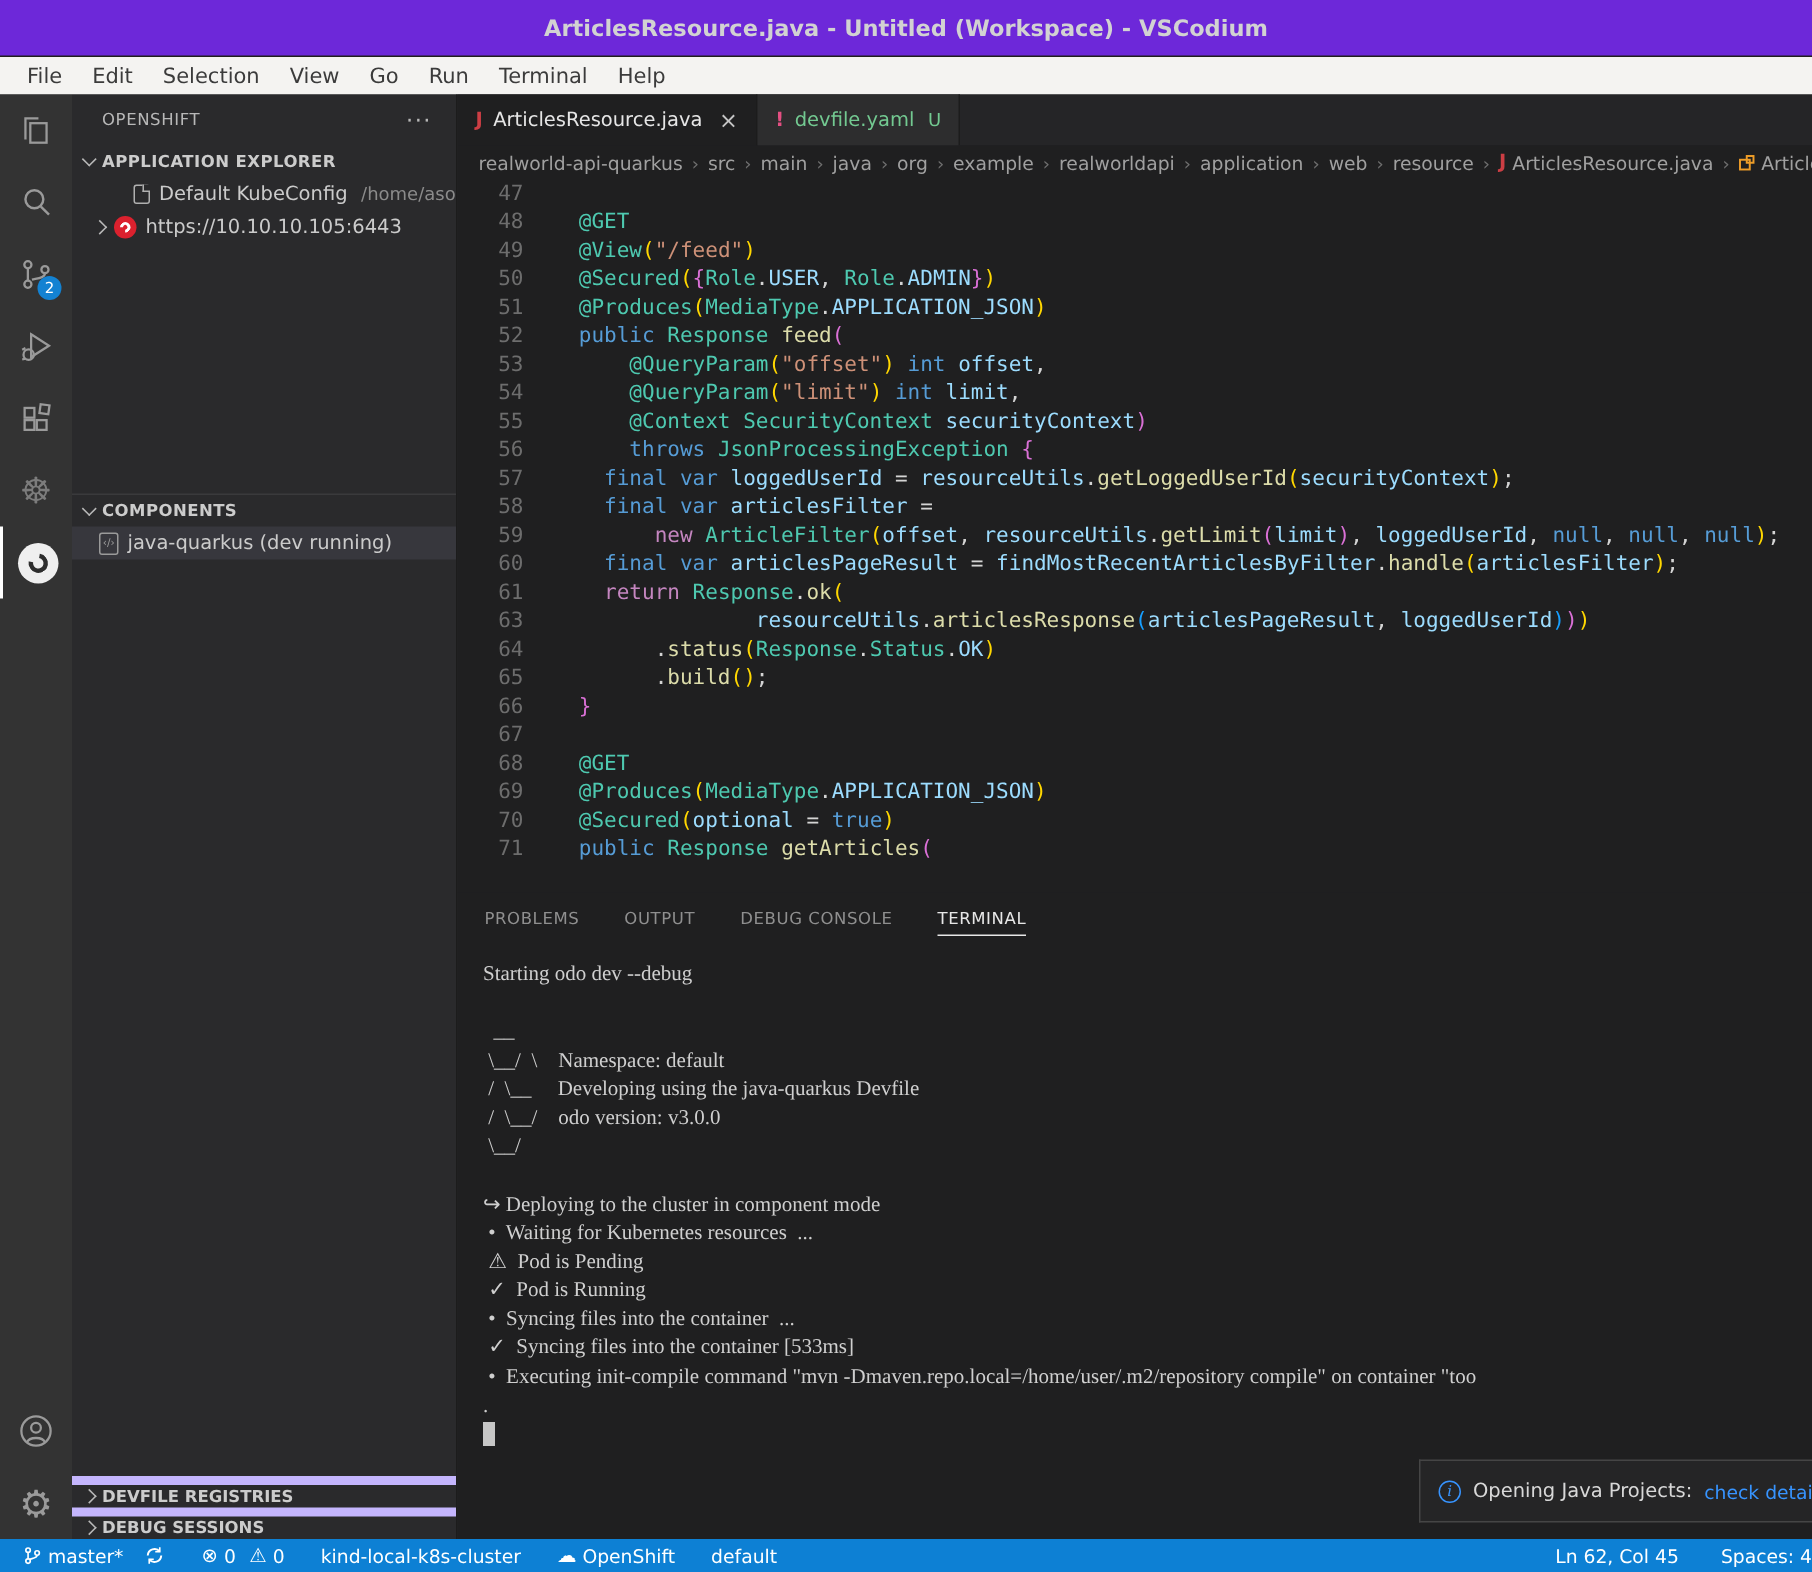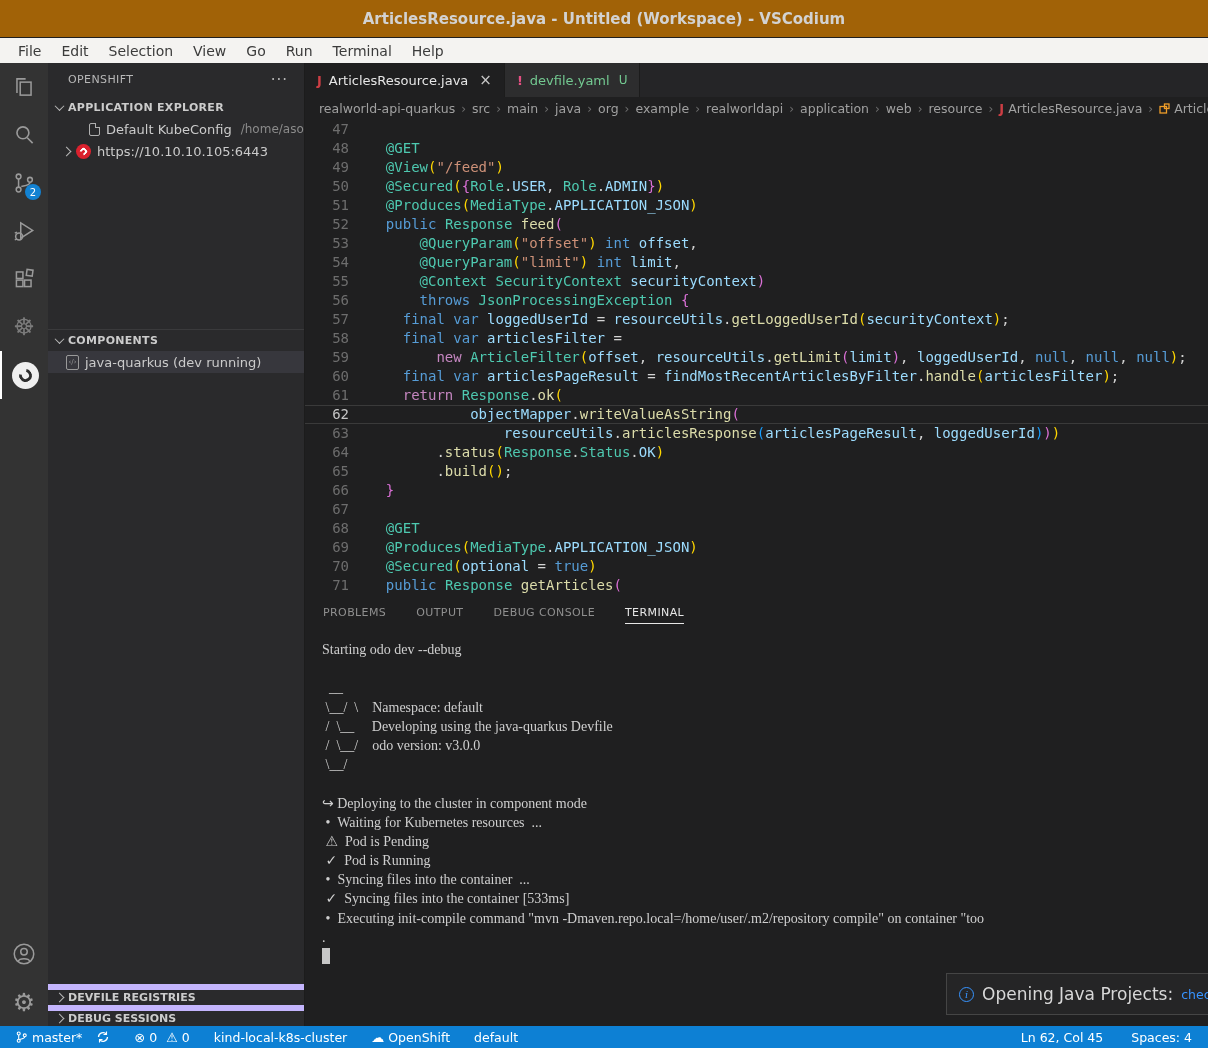--- a/index.html
+++ b/index.html
@@ -1,20 +1,20 @@
 <!DOCTYPE html>
 <html><head>
 <meta charset="utf-8">
 <style>
   * { margin:0; padding:0; box-sizing:border-box; }
   html,body { width:1208px; height:1048px; overflow:hidden; background:#1f1f20;
     font-family:"DejaVu Sans", "Liberation Sans", sans-serif; }
 
   
-  .titlebar { position:absolute; top:0; left:0; width:1208px; height:38px; background:#a16207;
+  .titlebar { position:absolute; top:0; left:0; width:1208px; height:38px; background:#6d28d9;
     display:flex; align-items:center; justify-content:center; border-bottom:1px solid #201f1f; }
   .titlebar .wtitle { color:#d2d2d2; font-size:15px; font-weight:600; }
 
   
   .menubar { position:absolute; top:38px; left:0; width:1208px; height:25px; background:#f4f3f1;
     display:flex; align-items:center; padding-left:10px; gap:4px; }
   .menu-item { color:#3b3b3b; font-size:14px; padding:2px 8px; cursor:default; }
 
   
   .main { position:absolute; top:63px; left:0; width:1208px; height:963px; display:flex; }
@@ -95,21 +95,21 @@
   .terminal { flex:1; padding:12px 0 0 17px; font-family:"DejaVu Sans Mono","Liberation Mono",monospace;
     font-size:14px; line-height:19.2px; color:#cfcfcf; overflow:hidden; }
   .tl { white-space:pre; height:19.2px;font-family:Liberation Serif, serif; }
   .term-cursor { display:inline-block; width:8px; height:16px; background:#c6c6c6; vertical-align:text-bottom; }
 
   
   .notification { position:absolute; right:0; bottom:33px; width:262px; height:42px; background:#252526;
     border:1px solid #454545; border-right:none; display:flex; align-items:center; gap:8px; padding-left:12px; z-index:5; }
   .info-icon { width:15px; height:15px; border-radius:50%; border:1.5px solid #3794ff; color:#3794ff;
     font-size:10px; display:flex; align-items:center; justify-content:center; font-style:italic; font-family:"DejaVu Serif",serif; flex:none; }
-  .notif-text { color:#d8d8d8; font-size:17px; white-space:nowrap; }
+  .notif-text { color:#d8d8d8; font-size:13px; white-space:nowrap; }
   .notif-link { color:#3794ff; font-size:12.5px; white-space:nowrap; }
 
   
   .statusbar { position:absolute; bottom:0; left:0; width:1208px; height:22px; background:#0d80d4;
     display:flex; align-items:center; color:#ffffff; font-size:12.5px; padding:0 0 0 8px; overflow:hidden; }
   .sb-item { display:flex; align-items:center; gap:4px; padding:0 7px; height:22px; white-space:nowrap; }
   .sb-glyph { font-size:13px; line-height:1; }
   .sb-right { margin-left:auto; display:flex; }
   .sb-item.gap { margin-right:10px; }
 </style>
@@ -309,21 +309,20 @@
         <div class="cl"><span class="ln">52</span><span class="lt"><span class="tk-d">  </span><span class="tk-k">public</span><span class="tk-d"> </span><span class="tk-t">Response</span><span class="tk-d"> </span><span class="tk-f">feed</span><span class="tk-p">(</span></span></div>
         <div class="cl"><span class="ln">53</span><span class="lt"><span class="tk-d">      </span><span class="tk-a">@QueryParam</span><span class="tk-g">(</span><span class="tk-s">"offset"</span><span class="tk-g">)</span><span class="tk-d"> </span><span class="tk-k">int</span><span class="tk-d"> </span><span class="tk-v">offset</span><span class="tk-d">,</span></span></div>
         <div class="cl"><span class="ln">54</span><span class="lt"><span class="tk-d">      </span><span class="tk-a">@QueryParam</span><span class="tk-g">(</span><span class="tk-s">"limit"</span><span class="tk-g">)</span><span class="tk-d"> </span><span class="tk-k">int</span><span class="tk-d"> </span><span class="tk-v">limit</span><span class="tk-d">,</span></span></div>
         <div class="cl"><span class="ln">55</span><span class="lt"><span class="tk-d">      </span><span class="tk-a">@Context</span><span class="tk-d"> </span><span class="tk-t">SecurityContext</span><span class="tk-d"> </span><span class="tk-v">securityContext</span><span class="tk-p">)</span></span></div>
         <div class="cl"><span class="ln">56</span><span class="lt"><span class="tk-d">      </span><span class="tk-k">throws</span><span class="tk-d"> </span><span class="tk-t">JsonProcessingException</span><span class="tk-d"> </span><span class="tk-p">{</span></span></div>
         <div class="cl"><span class="ln">57</span><span class="lt"><span class="tk-d">    </span><span class="tk-k">final</span><span class="tk-d"> </span><span class="tk-k">var</span><span class="tk-d"> </span><span class="tk-v">loggedUserId</span><span class="tk-d"> = </span><span class="tk-v">resourceUtils</span><span class="tk-d">.</span><span class="tk-f">getLoggedUserId</span><span class="tk-g">(</span><span class="tk-v">securityContext</span><span class="tk-g">)</span><span class="tk-d">;</span></span></div>
         <div class="cl"><span class="ln">58</span><span class="lt"><span class="tk-d">    </span><span class="tk-k">final</span><span class="tk-d"> </span><span class="tk-k">var</span><span class="tk-d"> </span><span class="tk-v">articlesFilter</span><span class="tk-d"> =</span></span></div>
         <div class="cl"><span class="ln">59</span><span class="lt"><span class="tk-d">        </span><span class="tk-c">new</span><span class="tk-d"> </span><span class="tk-t">ArticleFilter</span><span class="tk-g">(</span><span class="tk-v">offset</span><span class="tk-d">, </span><span class="tk-v">resourceUtils</span><span class="tk-d">.</span><span class="tk-f">getLimit</span><span class="tk-p">(</span><span class="tk-v">limit</span><span class="tk-p">)</span><span class="tk-d">, </span><span class="tk-v">loggedUserId</span><span class="tk-d">, </span><span class="tk-k">null</span><span class="tk-d">, </span><span class="tk-k">null</span><span class="tk-d">, </span><span class="tk-k">null</span><span class="tk-g">)</span><span class="tk-d">;</span></span></div>
         <div class="cl"><span class="ln">60</span><span class="lt"><span class="tk-d">    </span><span class="tk-k">final</span><span class="tk-d"> </span><span class="tk-k">var</span><span class="tk-d"> </span><span class="tk-v">articlesPageResult</span><span class="tk-d"> = </span><span class="tk-v">findMostRecentArticlesByFilter</span><span class="tk-d">.</span><span class="tk-f">handle</span><span class="tk-g">(</span><span class="tk-v">articlesFilter</span><span class="tk-g">)</span><span class="tk-d">;</span></span></div>
         <div class="cl"><span class="ln">61</span><span class="lt"><span class="tk-d">    </span><span class="tk-c">return</span><span class="tk-d"> </span><span class="tk-t">Response</span><span class="tk-d">.</span><span class="tk-f">ok</span><span class="tk-g">(</span></span></div>
-        <div class="cl current"><span class="ln">62</span><span class="lt"><span class="tk-d">            </span><span class="tk-v">objectMapper</span><span class="tk-d">.</span><span class="tk-f">writeValueAsString</span><span class="tk-p">(</span></span></div>
         <div class="cl"><span class="ln">63</span><span class="lt"><span class="tk-d">                </span><span class="tk-v">resourceUtils</span><span class="tk-d">.</span><span class="tk-f">articlesResponse</span><span class="tk-b">(</span><span class="tk-v">articlesPageResult</span><span class="tk-d">, </span><span class="tk-v">loggedUserId</span><span class="tk-b">)</span><span class="tk-p">)</span><span class="tk-g">)</span></span></div>
         <div class="cl"><span class="ln">64</span><span class="lt"><span class="tk-d">        .</span><span class="tk-f">status</span><span class="tk-g">(</span><span class="tk-t">Response</span><span class="tk-d">.</span><span class="tk-t">Status</span><span class="tk-d">.</span><span class="tk-n">OK</span><span class="tk-g">)</span></span></div>
         <div class="cl"><span class="ln">65</span><span class="lt"><span class="tk-d">        .</span><span class="tk-f">build</span><span class="tk-g">(</span><span class="tk-g">)</span><span class="tk-d">;</span></span></div>
         <div class="cl"><span class="ln">66</span><span class="lt"><span class="tk-d">  </span><span class="tk-p">}</span></span></div>
         <div class="cl"><span class="ln">67</span><span class="lt"></span></div>
         <div class="cl"><span class="ln">68</span><span class="lt"><span class="tk-d">  </span><span class="tk-a">@GET</span></span></div>
         <div class="cl"><span class="ln">69</span><span class="lt"><span class="tk-d">  </span><span class="tk-a">@Produces</span><span class="tk-g">(</span><span class="tk-t">MediaType</span><span class="tk-d">.</span><span class="tk-n">APPLICATION_JSON</span><span class="tk-g">)</span></span></div>
         <div class="cl"><span class="ln">70</span><span class="lt"><span class="tk-d">  </span><span class="tk-a">@Secured</span><span class="tk-g">(</span><span class="tk-v">optional</span><span class="tk-d"> = </span><span class="tk-k">true</span><span class="tk-g">)</span></span></div>
         <div class="cl"><span class="ln">71</span><span class="lt"><span class="tk-d">  </span><span class="tk-k">public</span><span class="tk-d"> </span><span class="tk-t">Response</span><span class="tk-d"> </span><span class="tk-f">getArticles</span><span class="tk-p">(</span></span></div>
       </div>
@@ -396,17 +395,17 @@
     <span class="sb-glyph">☁</span>
     <span>OpenShift</span>
   </div>
   <div class="sb-item">
     <span>default</span>
   </div>
   <div class="sb-right">
     <div class="sb-item" style="margin-right:14px">
       <span>Ln 62, Col 45</span>
     </div>
-    <div class="sb-item" style="padding-right:16px">
+    <div class="sb-item" style="padding-right:0">
       <span>Spaces: 4</span>
     </div>
   </div>
 </div>
 
 </body></html>

